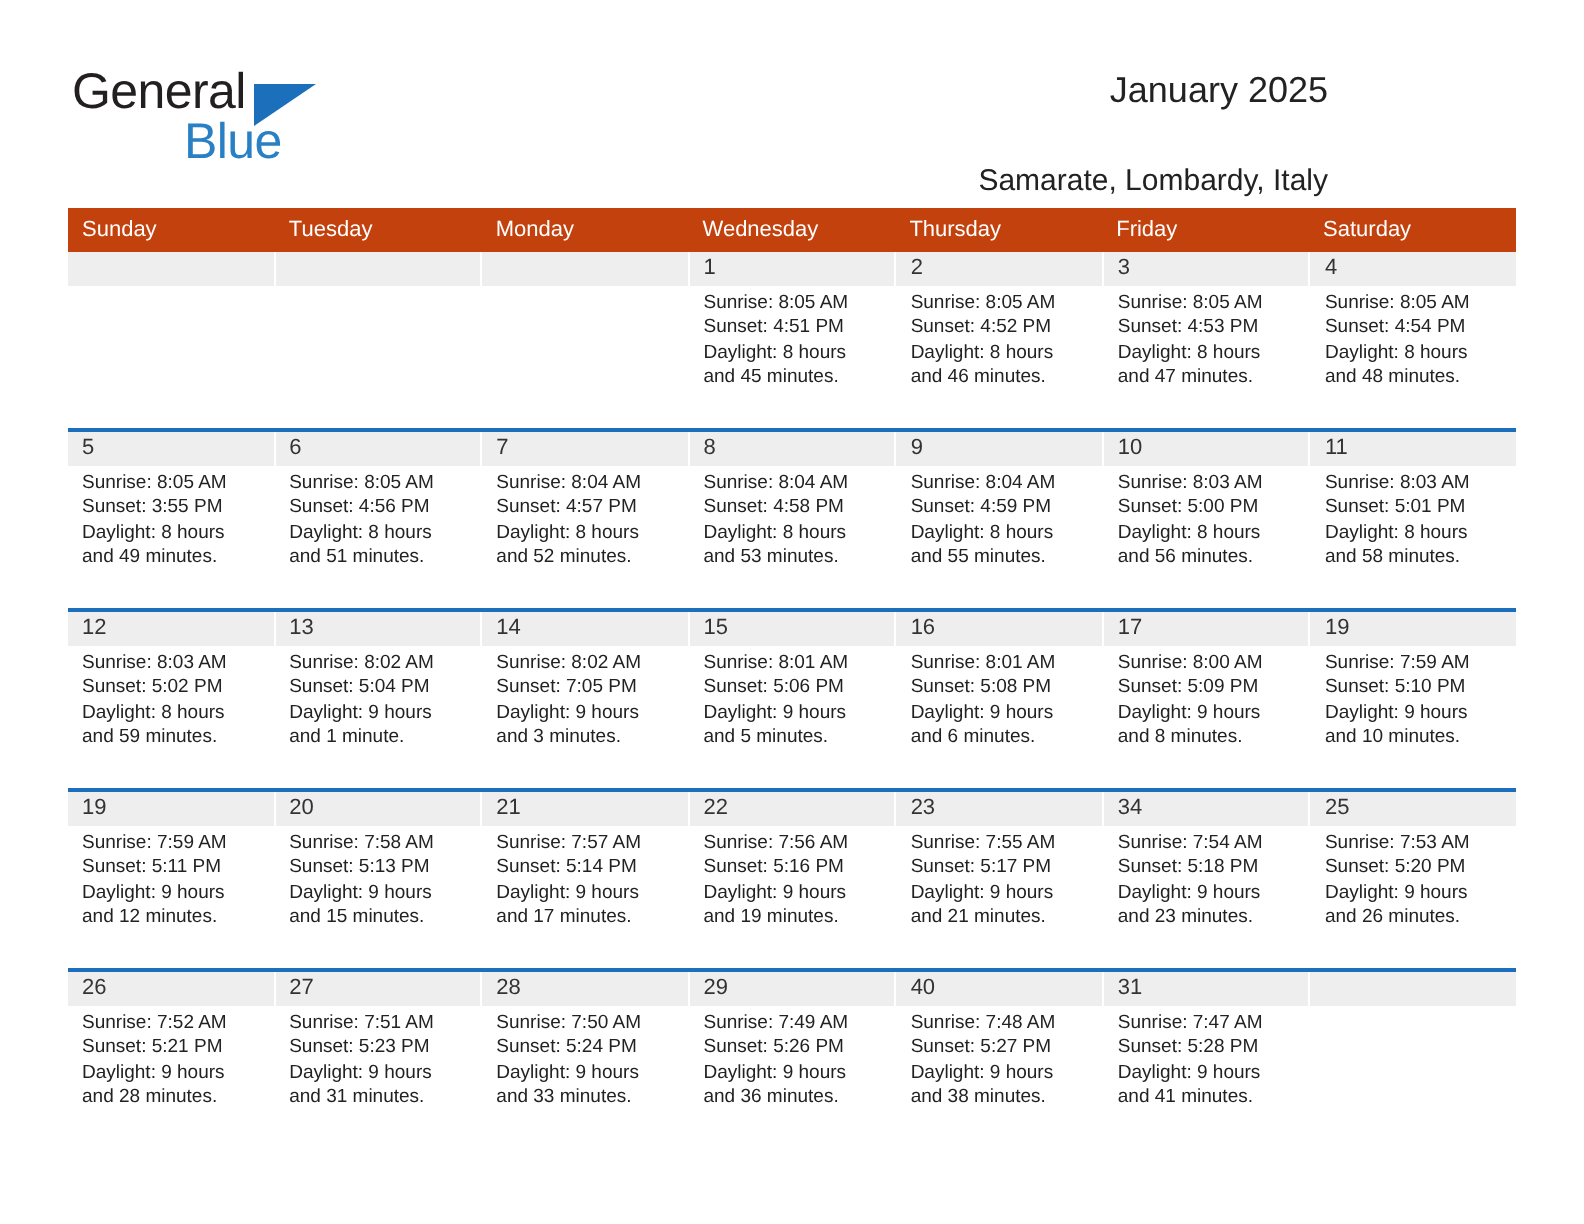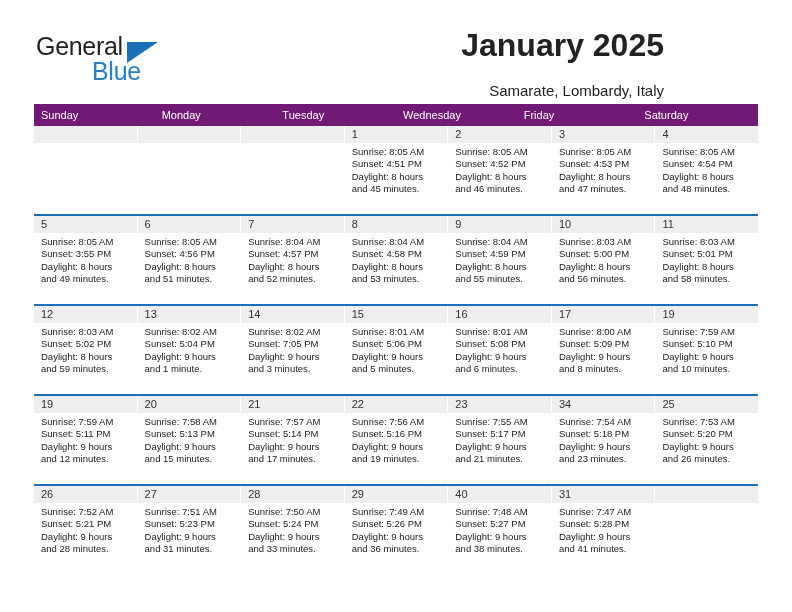--- a/index.html
+++ b/index.html
@@ -64,44 +64,43 @@
     color: #2980c4;
   }
 
   .title-block {
     position: absolute;
     right: 0;
     top: 0;
     text-align: right;
   }
   .cal-title {
-    font-size: 32px;
+    font-size: 18px;
     color: #222222;
     line-height: 34px;
     white-space: nowrap;
-    font-weight: bold;
   }
   .cal-sub {
     font-size: 15px;
     color: #222222;
     line-height: 22px;
     margin-top: 18px;
     white-space: nowrap;
   }
 
   
   .calendar {
     position: absolute;
     left: 34px;
     top: 104px;
     width: 724px;
   }
   .weekdays {
     display: flex;
-    background: #701a75;
+    background: #c2410c;
     height: 22px;
   }
   .weekday {
     flex: 1 1 0;
     color: #ffffff;
     font-size: 11px;
     line-height: 22px;
     padding-left: 7px;
     box-sizing: border-box;
     white-space: nowrap;
@@ -162,23 +161,24 @@
     <div class="title-block">
       <div class="cal-title">January 2025</div>
       <div class="cal-sub">Samarate, Lombardy, Italy</div>
     </div>
 
   </div>
 
   <div class="calendar">
     <div class="weekdays">
         <div class="weekday">Sunday</div>
+        <div class="weekday">Tuesday</div>
         <div class="weekday">Monday</div>
-        <div class="weekday">Tuesday</div>
         <div class="weekday">Wednesday</div>
+        <div class="weekday">Thursday</div>
         <div class="weekday">Friday</div>
         <div class="weekday">Saturday</div>
       </div>
     <div id="calendar-body">
         <div class="week first">
           <div class="daycell empty">
             <div class="daynum"></div>
           </div>
           <div class="daycell empty">
             <div class="daynum"></div>

